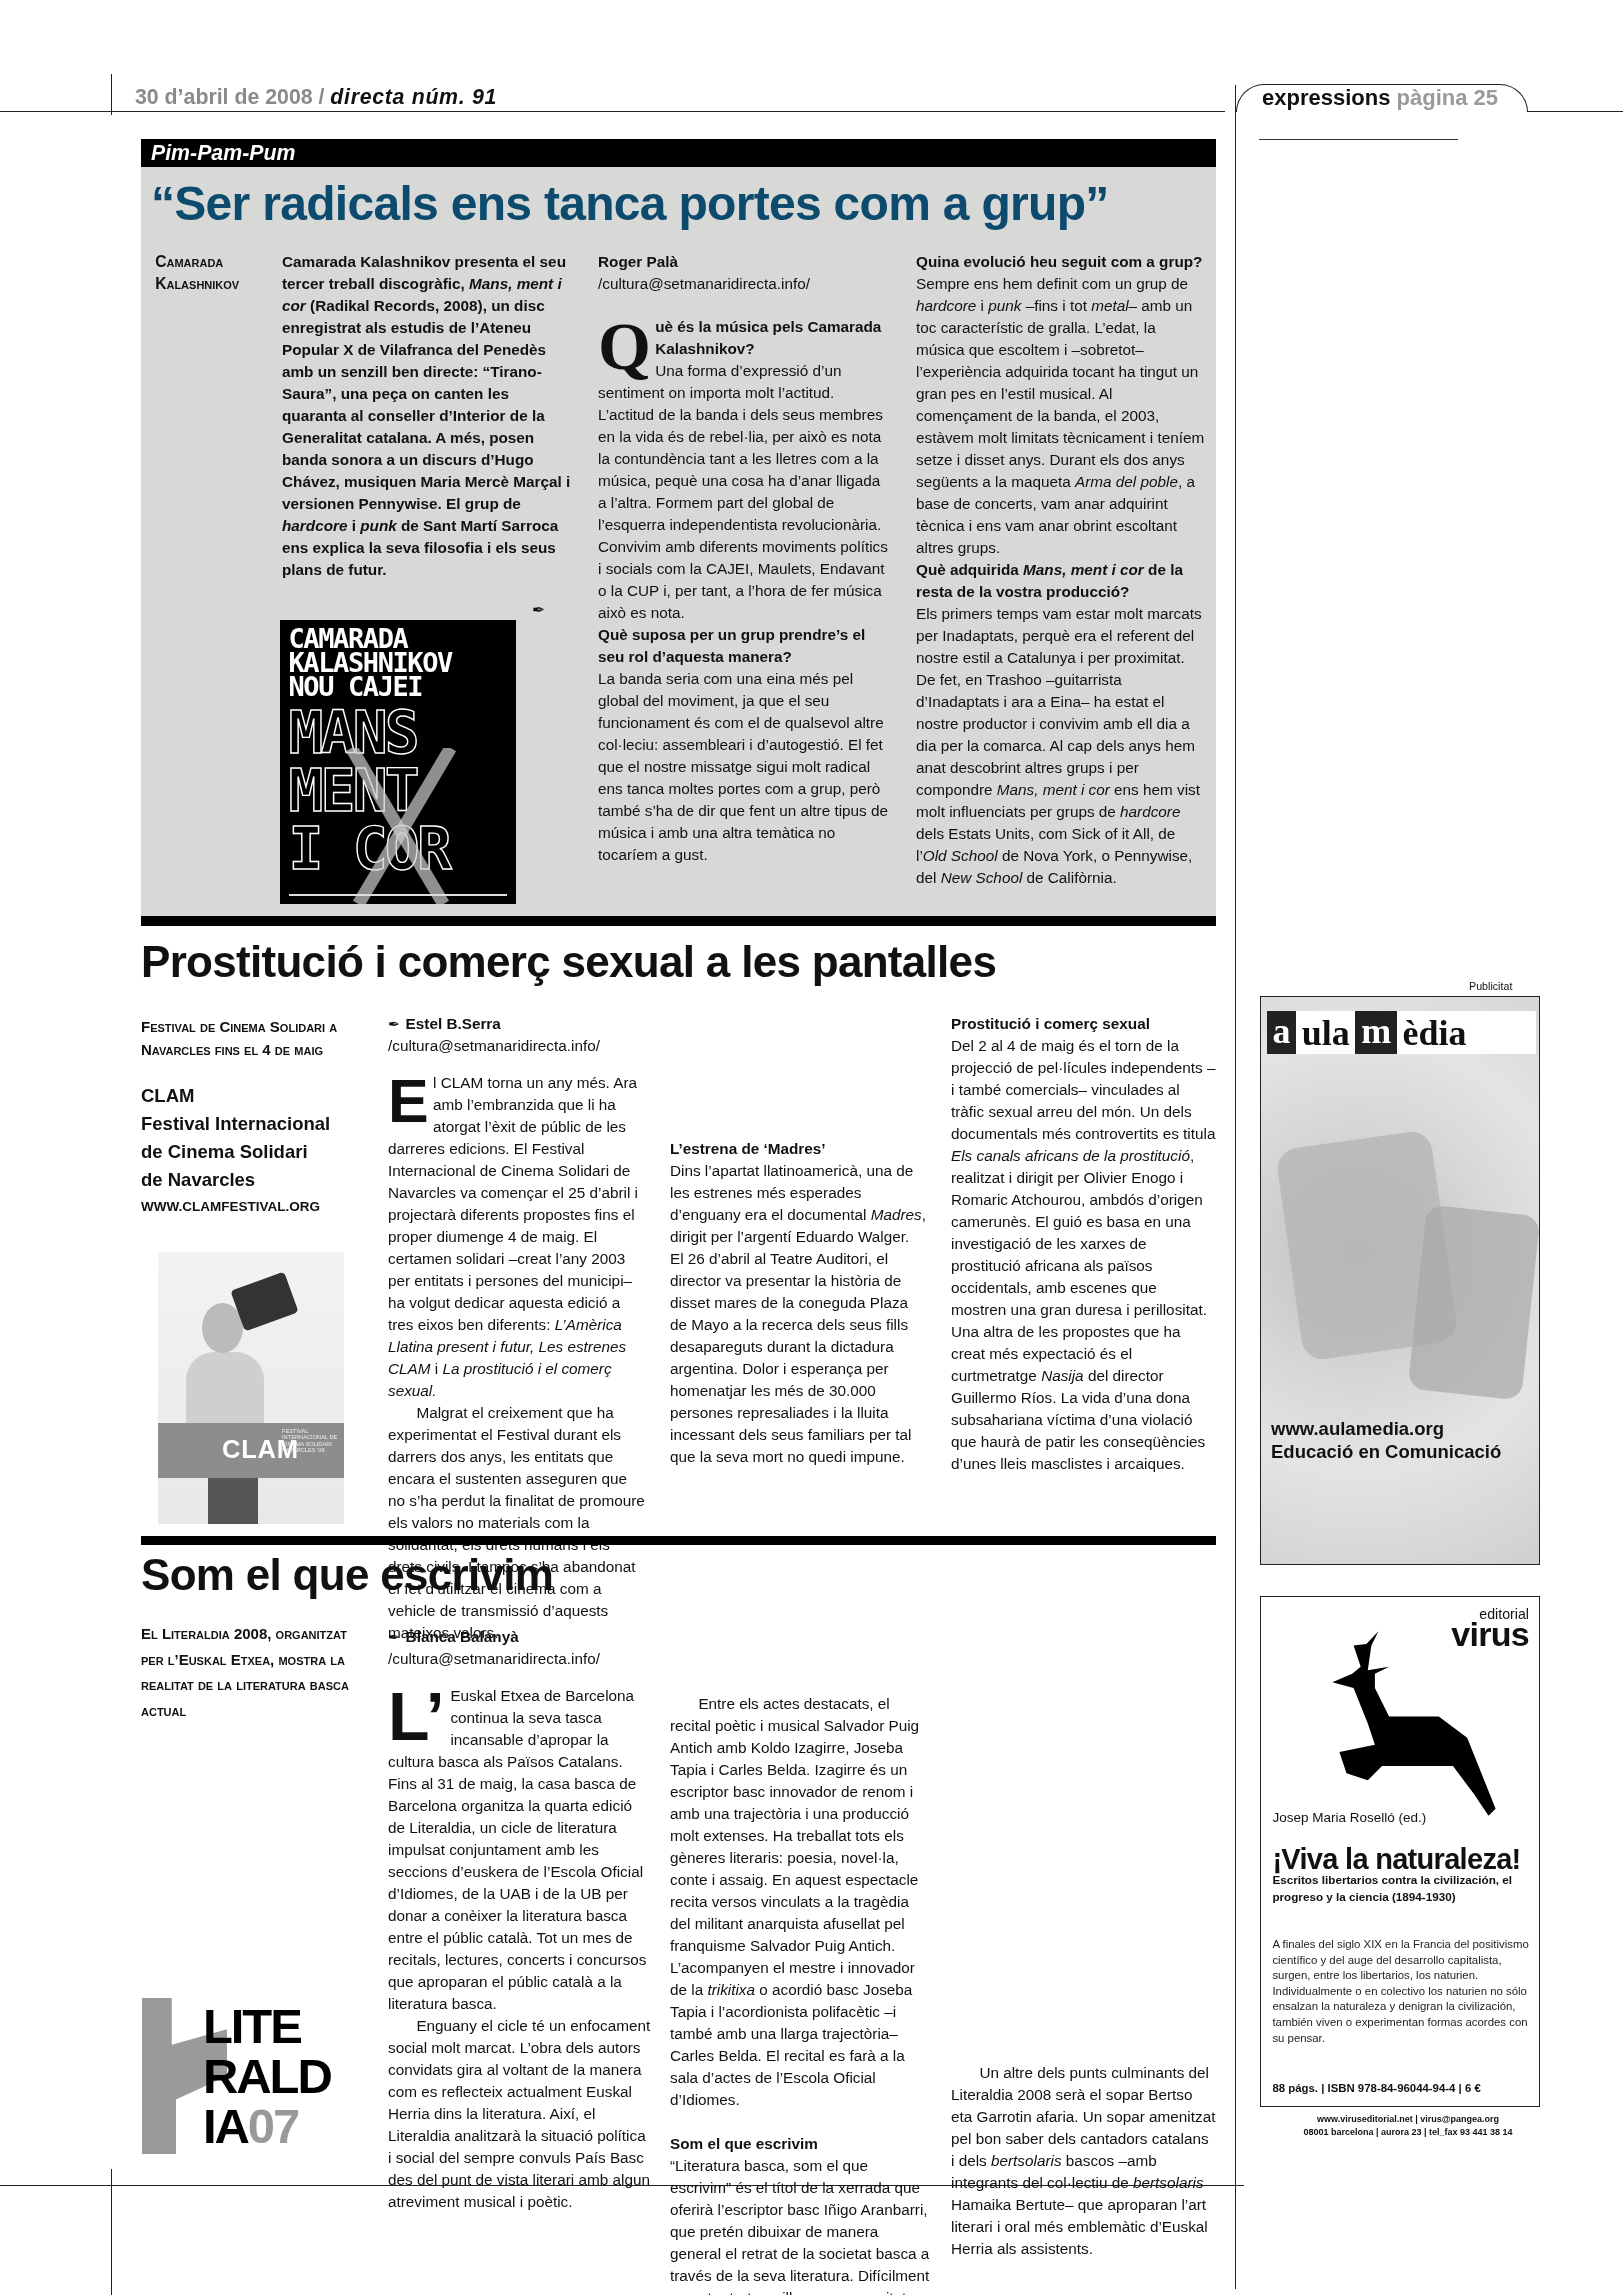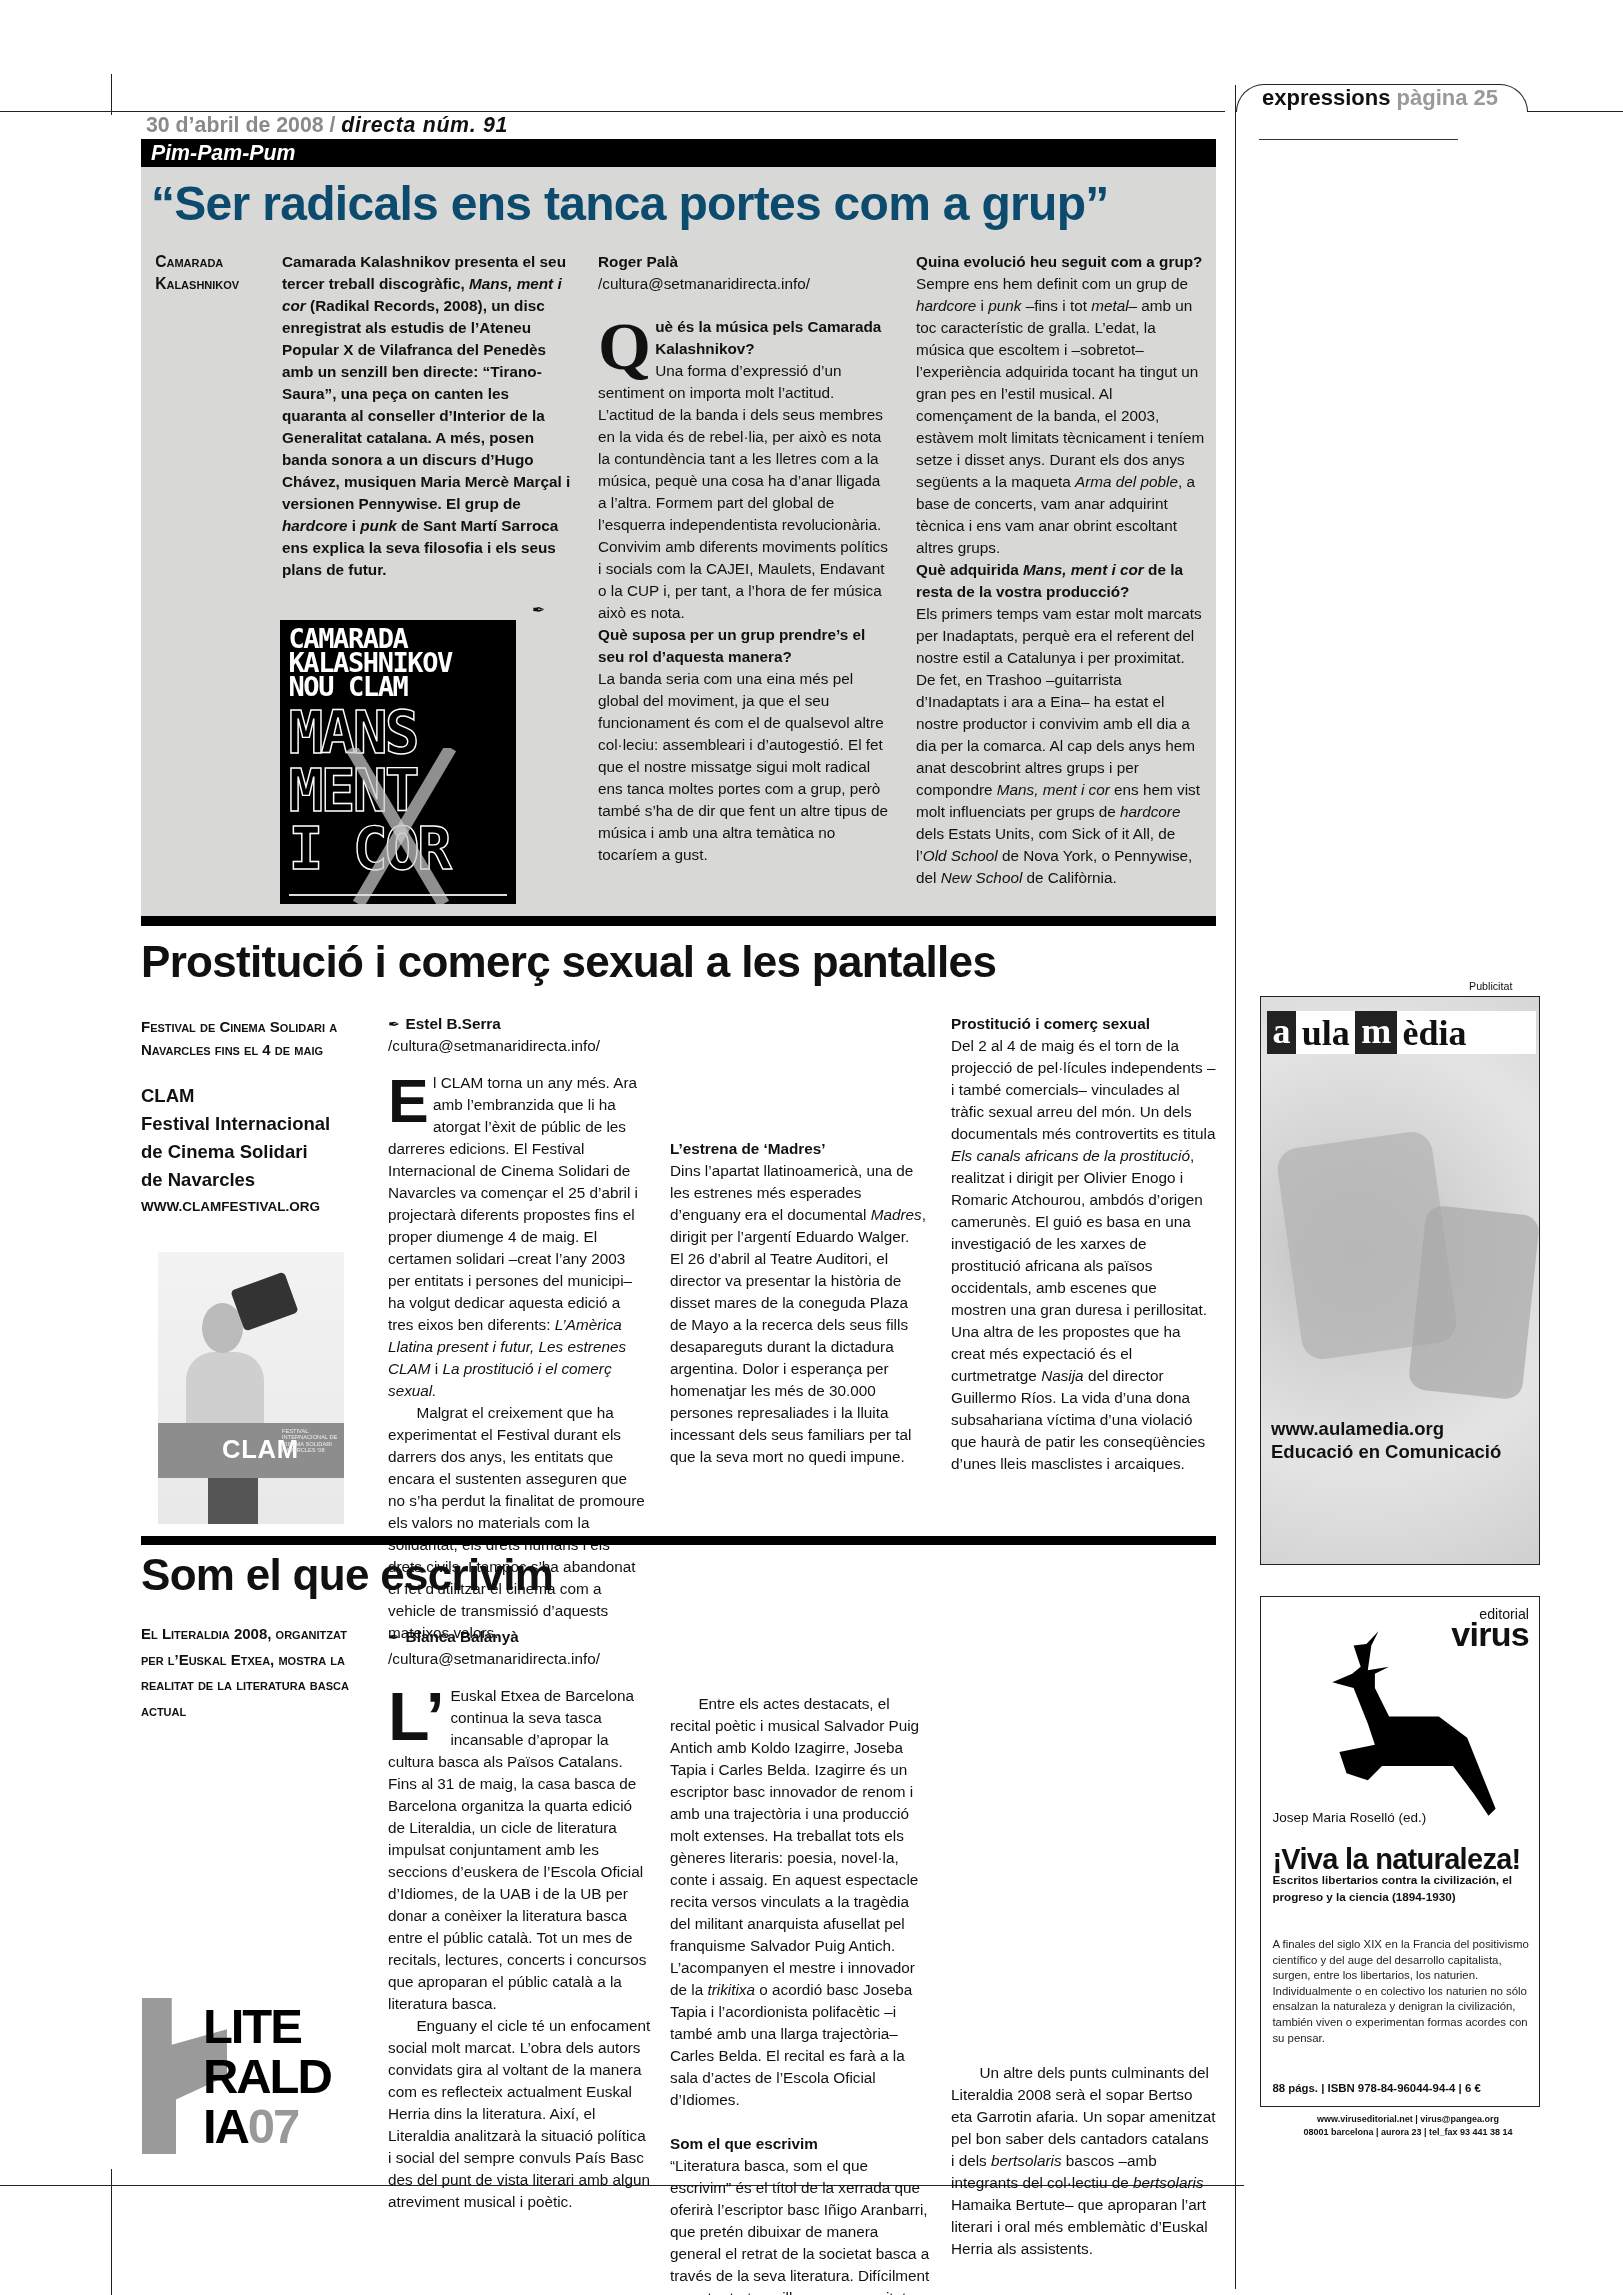--- a/index.html
+++ b/index.html
@@ -4,21 +4,21 @@
 <style>
   * { box-sizing: border-box; margin: 0; padding: 0; }
   html, body { width: 1623px; height: 2295px; background: #ffffff; overflow: hidden; }
   body { position: relative; font-family: "Liberation Sans", sans-serif; color: #111; }
 
   
   .vline { position: absolute; width: 1.4px; background: #222; }
   .hline { position: absolute; height: 1.4px; background: #222; }
 
   
-  .hdr-left { position: absolute; left: 146px; top: 85px; font-family: "Liberation Sans Narrow","Liberation Sans", sans-serif; font-size: 21.3px; color: #8a8a8a; font-weight: bold; margin-top: 28px; }
+  .hdr-left { position: absolute; left: 135px; top: 85px; font-family: "Liberation Sans Narrow","Liberation Sans", sans-serif; font-size: 21.3px; color: #8a8a8a; font-weight: bold; }
   .hdr-left .issue { color: #111; font-style: italic; font-weight: bold; letter-spacing: 0.7px; }
   .hdr-tab { position: absolute; left: 1236px; top: 84px; width: 292px; height: 28.4px; border: 1.4px solid #222; border-bottom: none; border-radius: 28.4px 28.4px 0 0; }
   .hdr-right { position: absolute; left: 1262px; top: 85px; font-size: 22px; font-weight: bold; color: #111; }
   .hdr-right .pg { color: #9a9a9a; }
   .side-rule { position: absolute; left: 1259px; top: 139px; width: 199px; height: 1.4px; background: #333; }
 
   
   .a1 { position: absolute; left: 141px; top: 139px; width: 1075px; height: 785px; background: #d8d8d7; }
   .a1-kicker { position: absolute; left: 0; top: 0; width: 100%; height: 28.4px; background: #000; color: #fff; font-weight: bold; font-style: italic; font-size: 21.3px; padding: 2px 10px; }
   .a1-title { position: absolute; left: 10px; top: 37px; font-size: 48px; font-weight: bold; letter-spacing: -0.7px; color: #0c4a6e; }
@@ -131,21 +131,21 @@
     <div>Kalashnikov</div>
   </div>
 
   <div class="a1-lead txt"><span>Camarada Kalashnikov presenta el seu tercer treball discogràfic, </span><i>Mans, ment i cor</i><span> (Radikal Records, 2008), un disc enregistrat als estudis de l’Ateneu Popular X de Vilafranca del Penedès amb un senzill ben directe: “Tirano-Saura”, una peça on canten les quaranta al conseller d’Interior de la Generalitat catalana. A més, posen banda sonora a un discurs d’Hugo Chávez, musiquen Maria Mercè Marçal i versionen Pennywise. El grup de </span><i>hardcore</i><span> i </span><i>punk</i><span> de Sant Martí Sarroca ens explica la seva filosofia i els seus plans de futur.</span></div>
   <div class="a1-arrow">✒</div>
 
   <div class="a1-cover">
     <div class="cover-txt">
       <div>CAMARADA</div>
       <div>KALASHNIKOV</div>
-      <div>NOU CLAM</div>
+      <div>NOU CAJEI</div>
     </div>
     <div class="cover-big">
       <div>MANS</div>
       <div>MENT</div>
       <div>I COR</div>
     </div>
     <svg class="cover-x" viewBox="0 0 160 220">
       <line x1="10" y1="0" x2="140" y2="220" stroke="#ccc" stroke-width="18" opacity=".7"></line>
       <line x1="150" y1="0" x2="20" y2="220" stroke="#ccc" stroke-width="18" opacity=".7"></line>
     </svg>

